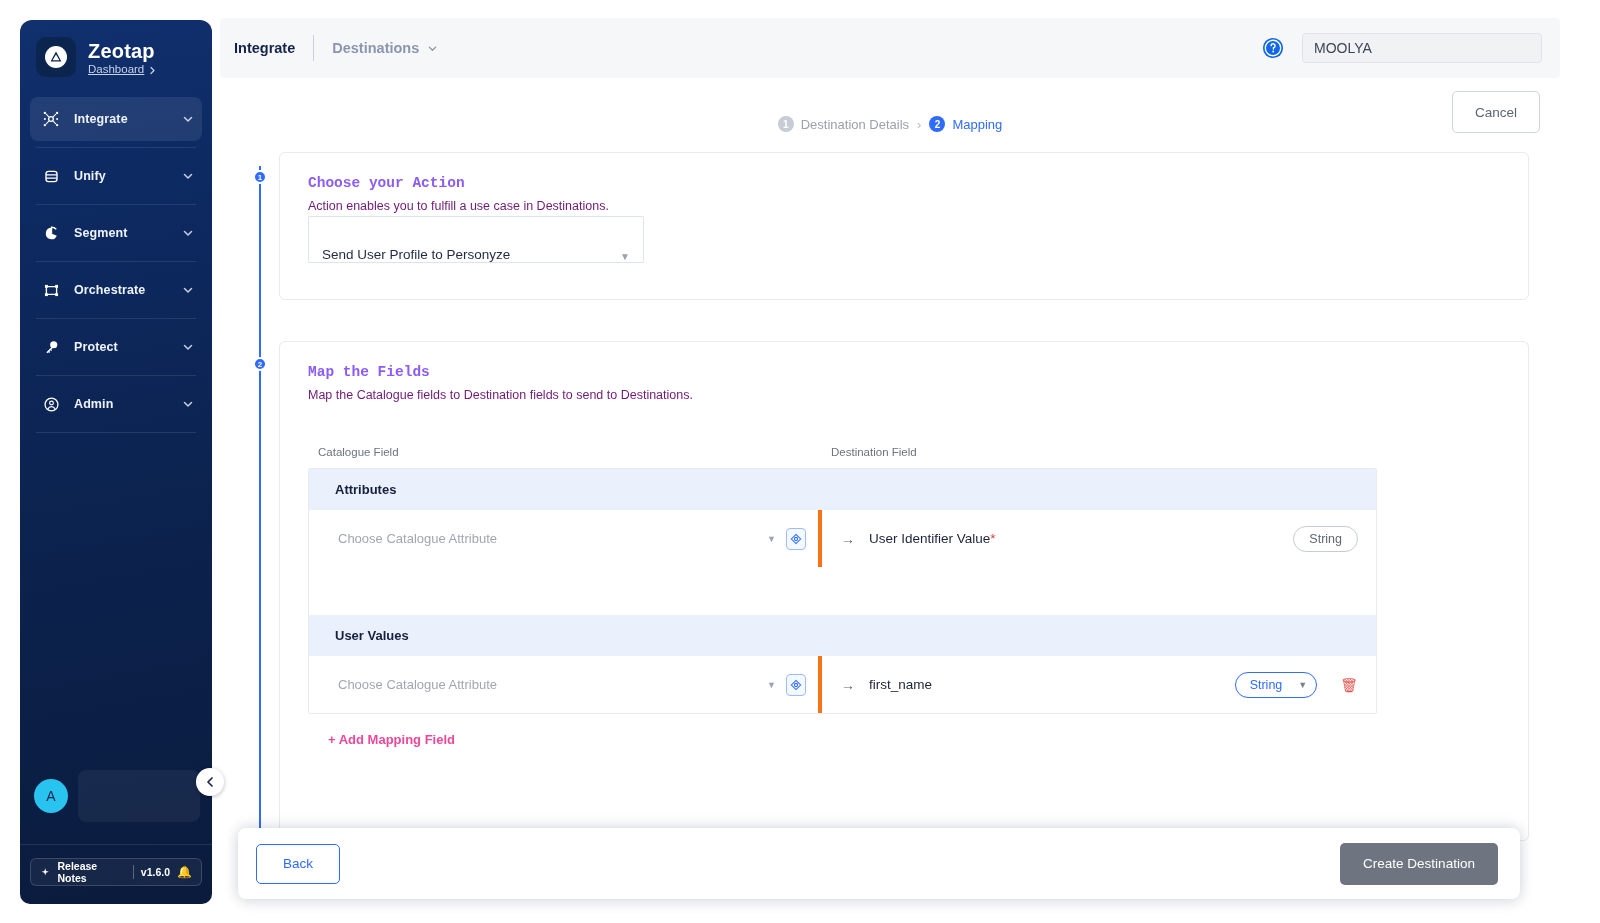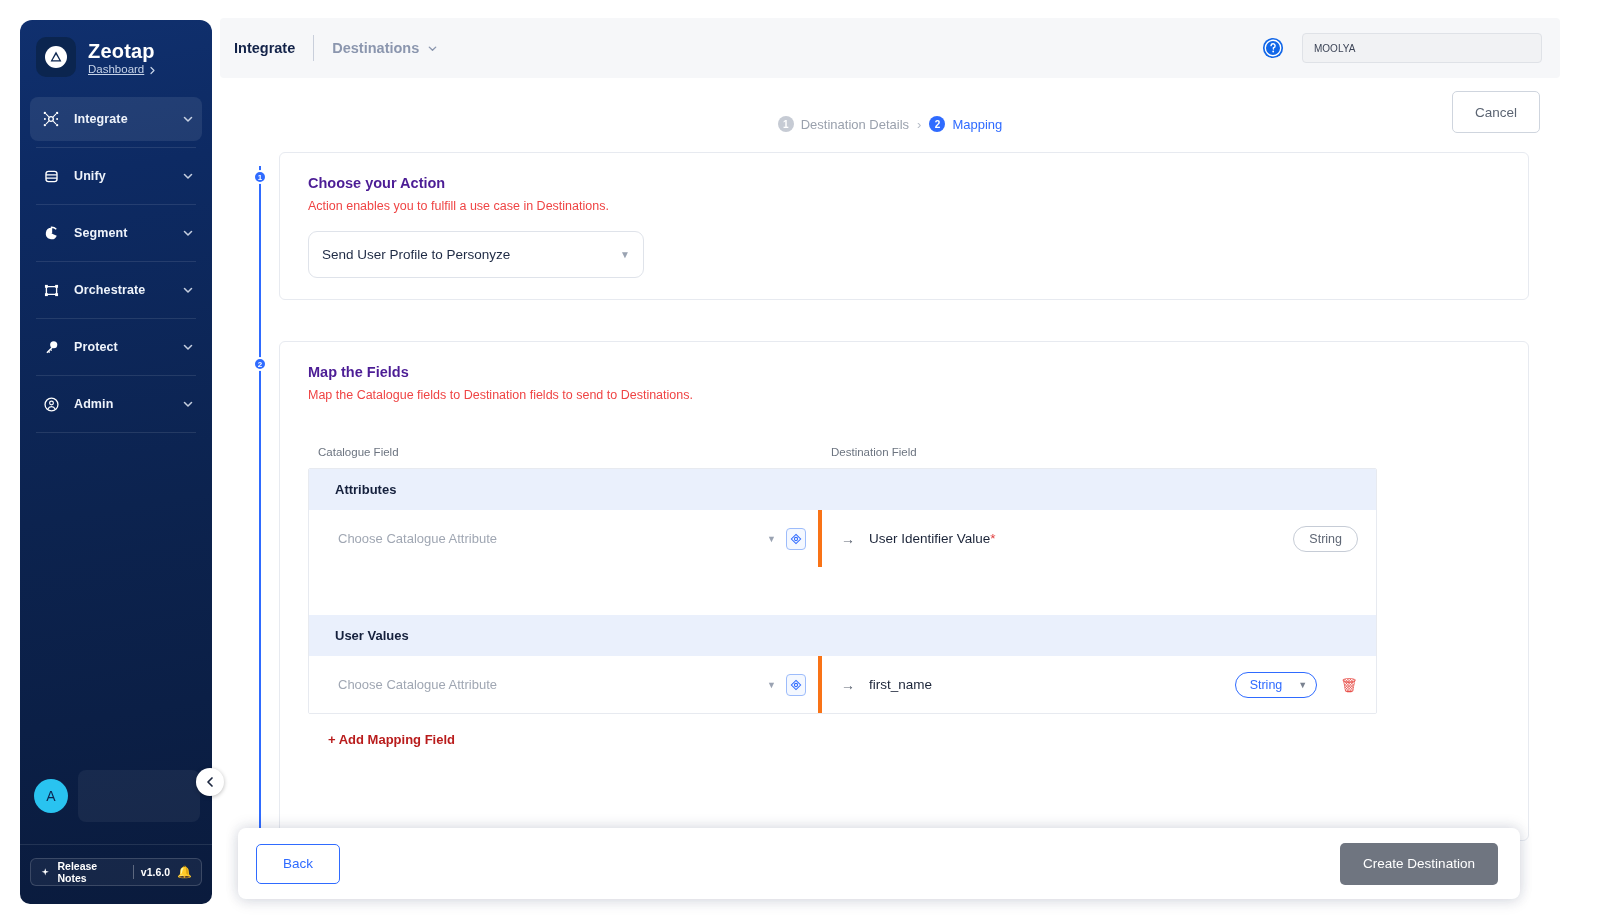--- a/index.html
+++ b/index.html
@@ -133,21 +133,21 @@
   }
   .topbar-right { margin-left: auto; display: flex; align-items: center; gap: 18px; }
   .help-icon { width: 22px; height: 22px; cursor: pointer; }
   .search-box {
     width: 240px; height: 30px;
     background: #f1f2f4;
     border: 1px solid #dfe2e7;
     border-radius: 4px;
     display: flex; align-items: center;
     padding: 0 11px;
-    font-size: 10px; color: #3c4456;
+    font-size: 14px; color: #3c4456;
   }
 
   .content {
     position: absolute; left: 0; top: 72px;
     width: 1340px; height: 828px;
     background: #fff;
   }
 
   .stepper-head {
     display: flex; align-items: center; justify-content: center;
@@ -193,28 +193,28 @@
   .card {
     margin-left: 26px;
     width: 1250px;
     background: #fff;
     border: 1px solid #e7eaf0;
     border-radius: 6px;
   }
   .card.action { height: 148px; padding: 22px 28px 0 28px; }
   .card.mapping { margin-top: 41px; padding: 22px 28px 0 28px; height: 500px; overflow: hidden; }
 
-  .card-title { font-size: 14.5px; font-weight: bold; color: #4c1d95; }
-  .card-sub { font-size: 12.5px; color: #ef4444; margin-top: 8px; }
+  .card-title { font-size: 14.5px; font-weight: bold; color: #8b5cf6; font-family: Liberation Mono, monospace; }
+  .card-sub { font-size: 12.5px; color: #701a75; margin-top: 8px; }
 
   .select {
-    margin-top: 18px;
+    margin-top: 3px;
     width: 336px; height: 47px;
-    border: 1px solid #dfe3ea; border-radius: 9px;
-    display: flex; align-items: center; padding: 0 13px;
+    border: 1px solid #dfe3ea; border-radius: 1px;
+    display: flex; align-items: flex-end; padding: 0 13px;
     font-size: 13.5px; color: #1e2a44;
     cursor: pointer; background: #fff;
   }
   .select .caret { margin-left: auto; color: #9aa3b2; font-size: 10px; }
 
   
   .map-head {
     display: flex; margin-top: 44px; padding: 0 10px;
     font-size: 11.5px; color: #6c7480;
   }
@@ -268,21 +268,21 @@
     border: 1px solid #2f6bff; border-radius: 14px;
     height: 26px; padding: 0 9px 0 14px;
     display: flex; align-items: center; gap: 16px;
     font-size: 12.5px; color: #2f6bff; cursor: pointer;
   }
   .type-select .caret { color: #7a8290; font-size: 9px; }
   .trash { color: #e8504a; font-size: 14px; cursor: pointer; margin-left: 9px; }
   .blank-row { height: 48px; background: #fff; }
   .add-link {
     margin-top: 18px; margin-left: 20px;
-    font-size: 13px; font-weight: bold; color: #b91c1c; cursor: pointer;
+    font-size: 13px; font-weight: bold; color: #ec4899; cursor: pointer;
   }
 
   
   .footerbar {
     position: absolute;
     left: 238px; bottom: 24px;
     width: 1282px; height: 71px;
     background: #fff;
     border-radius: 8px;
     box-shadow: 0 -2px 14px rgba(25,40,80,.13), 0 4px 14px rgba(25,40,80,.10);

